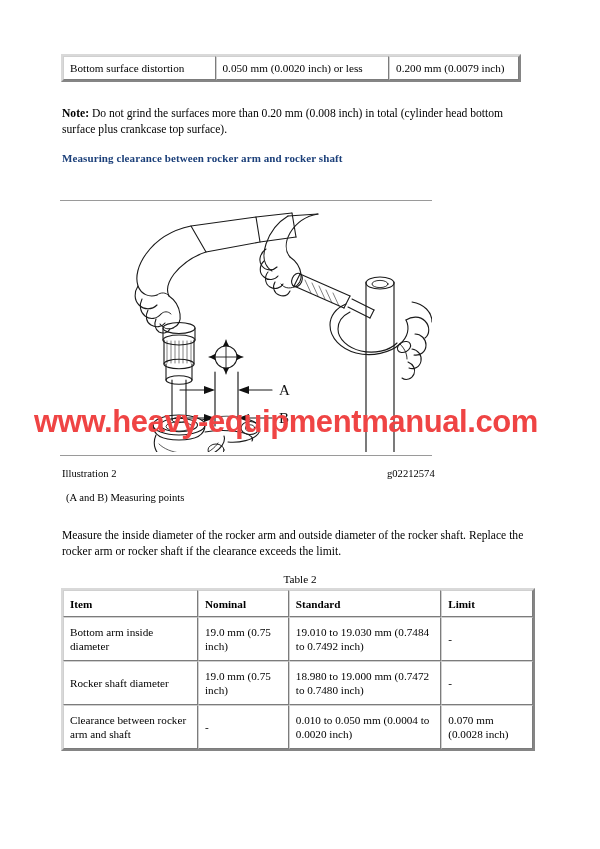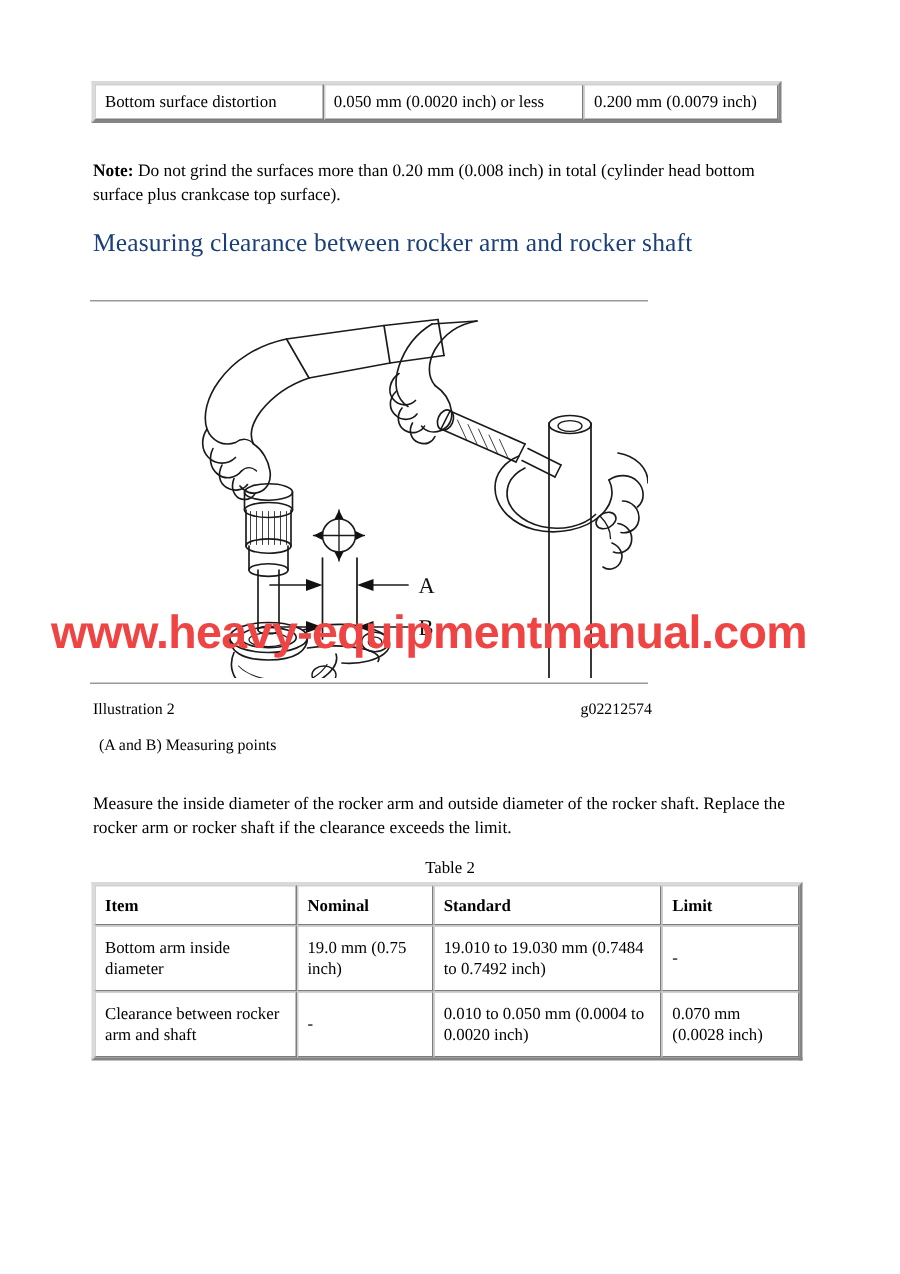--- a/index.html
+++ b/index.html
@@ -66,22 +66,22 @@
     line-height: 1.35;
   }
   .note b { font-weight: bold; font-family: Liberation Serif, serif; }
 
   
   .section-heading {
     position: absolute;
     left: 62px;
     top: 152px;
     width: 470px;
-    font-size: 17px;
-    font-weight: normal;
+    font-size: 11px;
+    font-weight: bold;
     color: #1b3f79;
     letter-spacing: .1px;
   }
 
   
   #illustration {
     position: absolute;
     left: 60px;
     top: 200px;
     width: 372px;
@@ -371,20 +371,26 @@
         <th class="c2">Standard</th>
         <th class="c3">Limit</th>
       </tr>
       <tr>
         <td class="c0">Bottom arm inside diameter</td>
         <td class="c1">19.0 mm (0.75 inch)</td>
         <td class="c2">19.010 to 19.030 mm (0.7484 to 0.7492 inch)</td>
         <td class="c3">-</td>
       </tr>
       <tr>
+        <td class="c0">Rocker shaft diameter</td>
+        <td class="c1">19.0 mm (0.75 inch)</td>
+        <td class="c2">18.980 to 19.000 mm (0.7472 to 0.7480 inch)</td>
+        <td class="c3">-</td>
+      </tr>
+      <tr>
         <td class="c0">Clearance between rocker arm and shaft</td>
         <td class="c1">-</td>
         <td class="c2">0.010 to 0.050 mm (0.0004 to 0.0020 inch)</td>
         <td class="c3">0.070 mm (0.0028 inch)</td>
       </tr>
     </tbody>
       </table>
   </div>
 
 </div>

